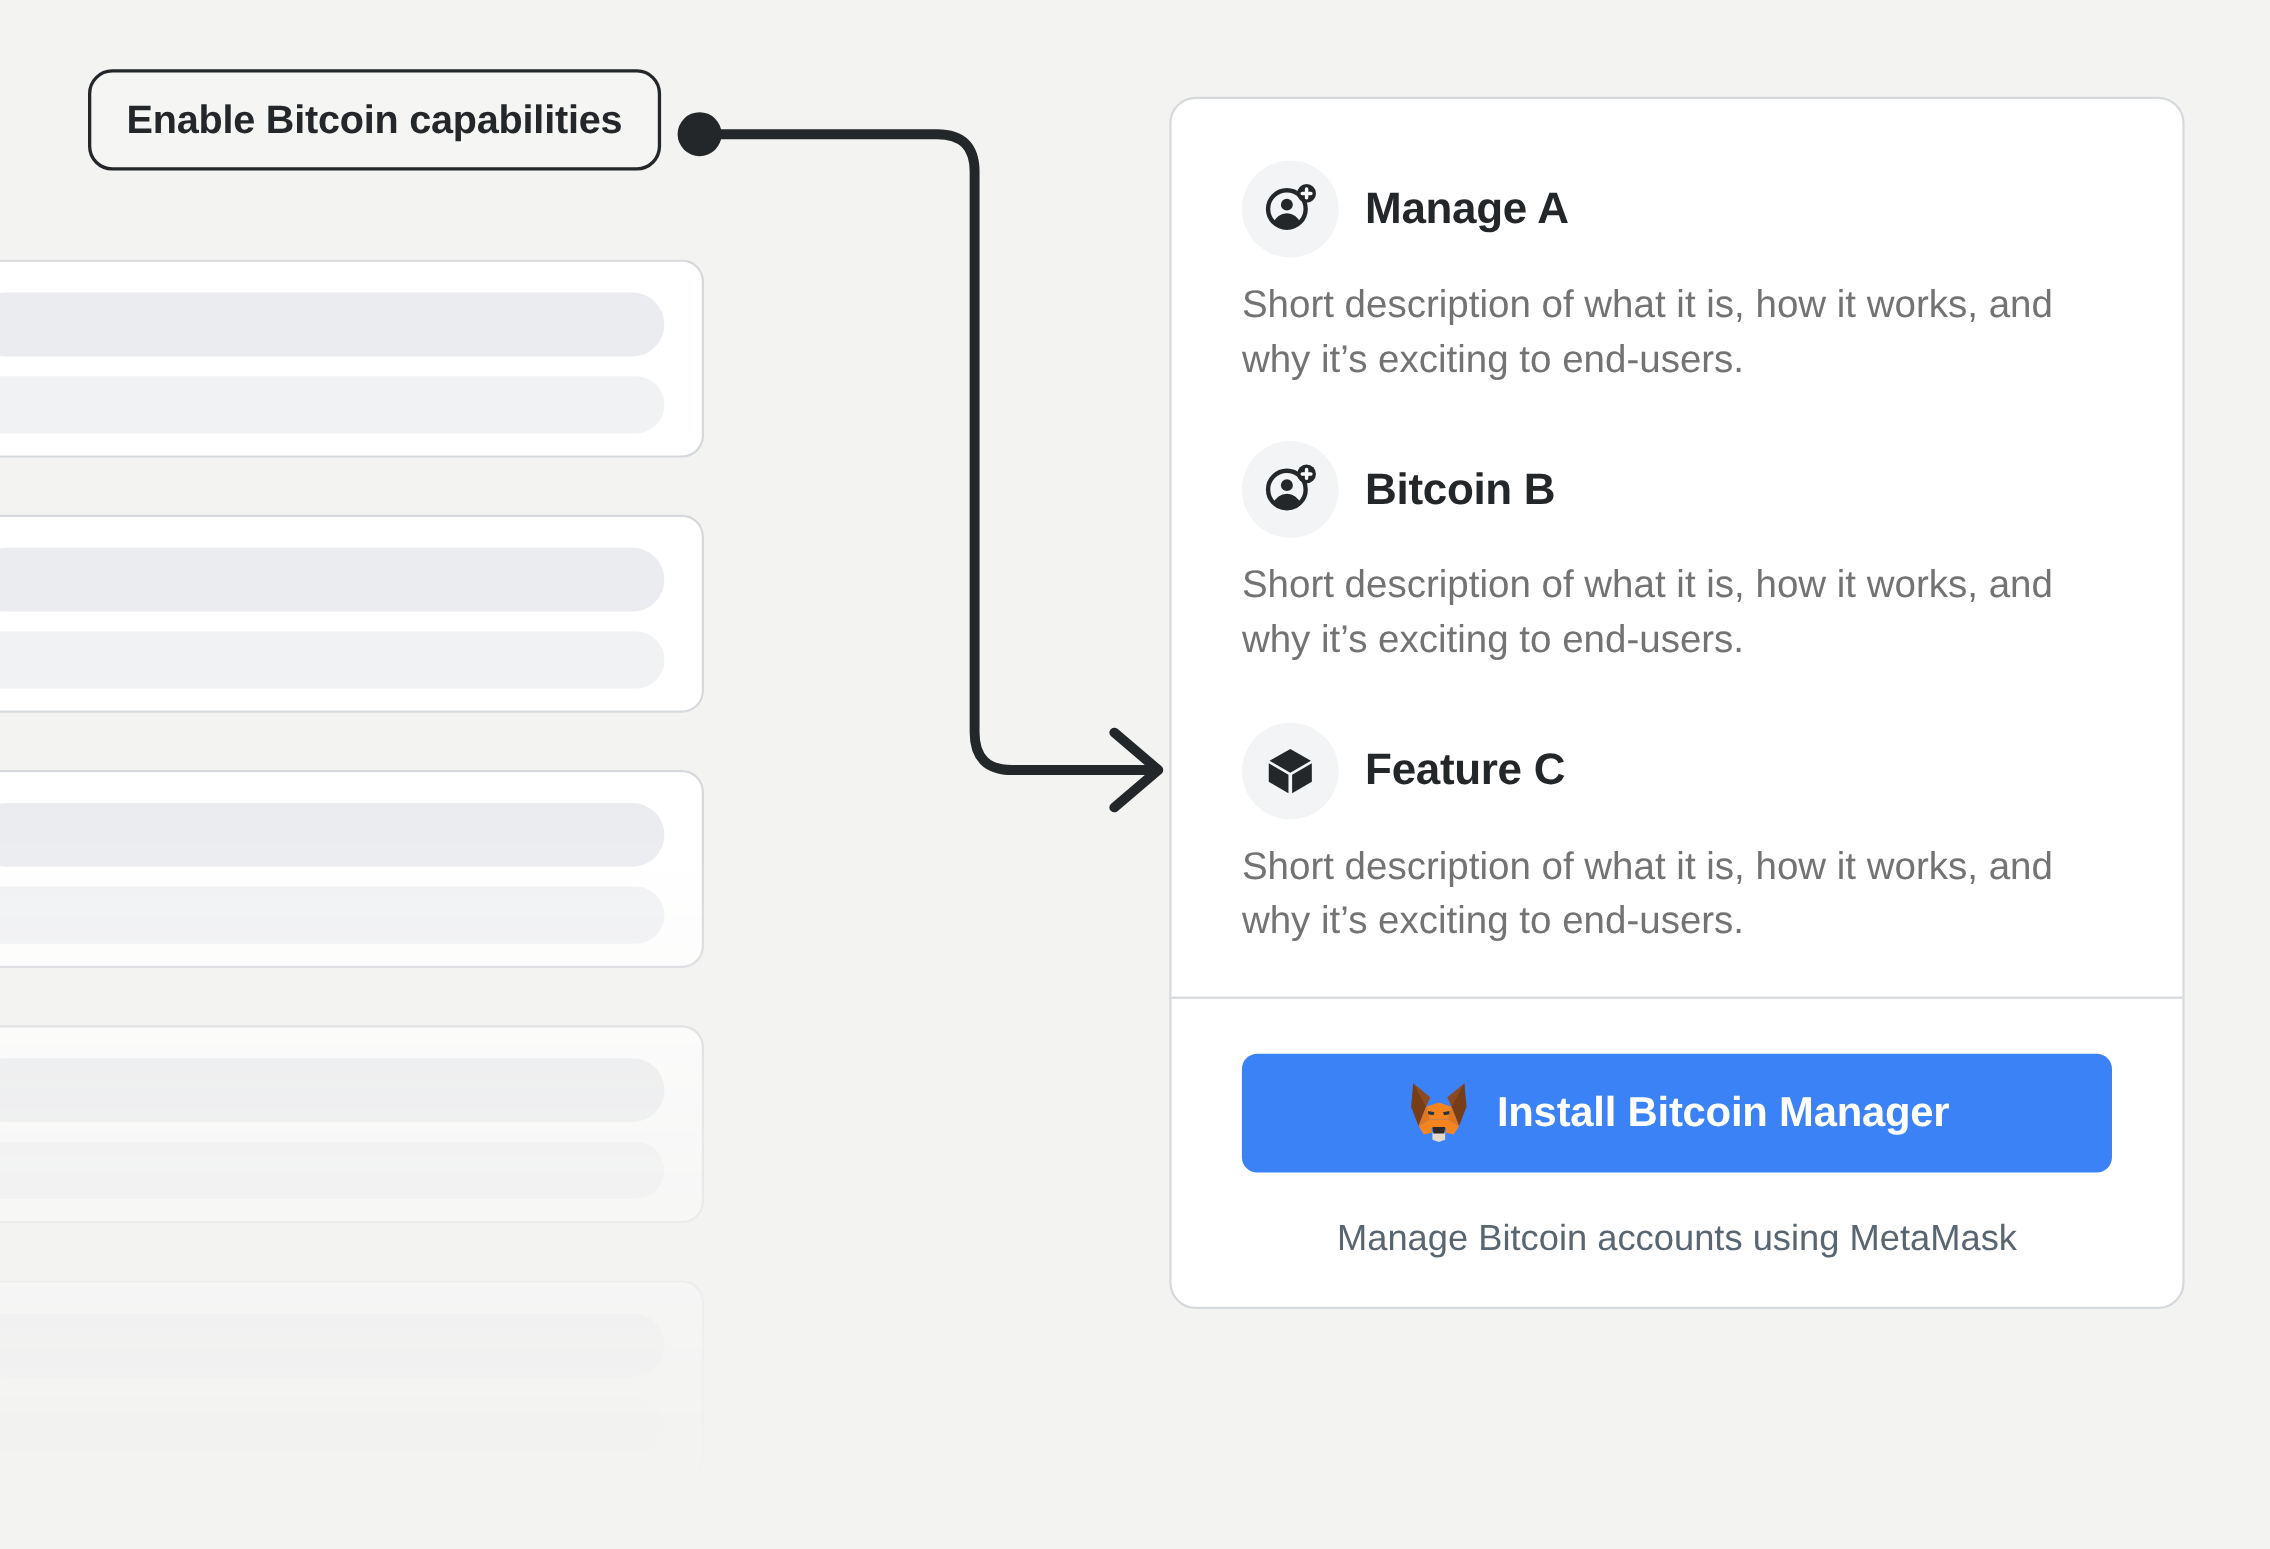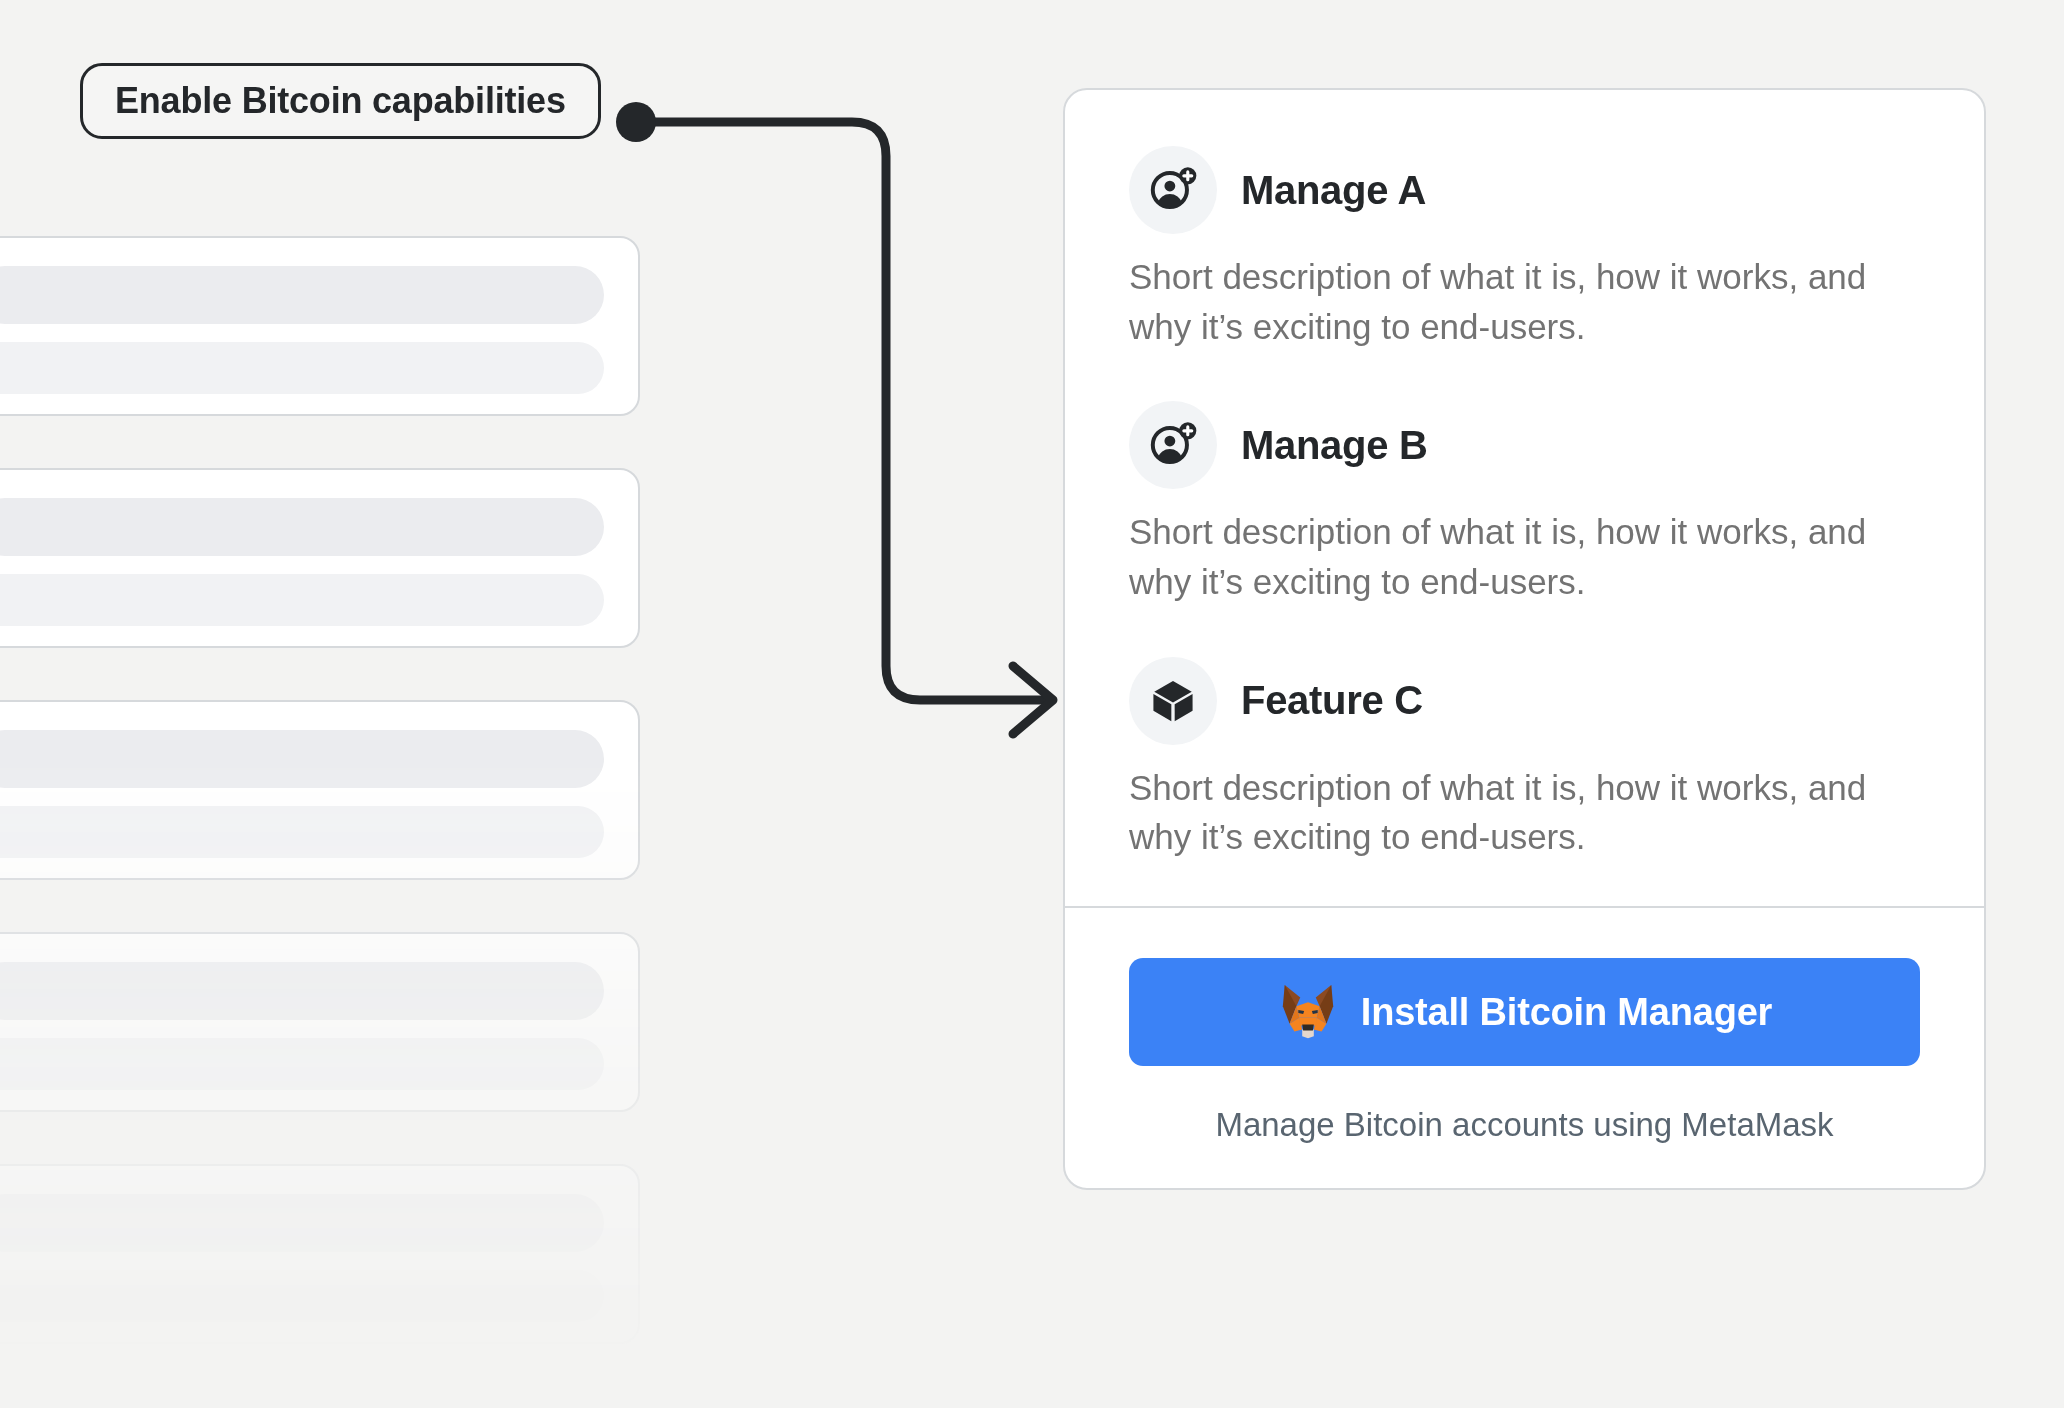--- a/index.html
+++ b/index.html
@@ -50,21 +50,21 @@
     height: 52px;
     width: 100%;
     background: #f1f2f4;
   }
 
   
   #annotation-pill {
     position: absolute;
     left: 80px;
     top: 63px;
-    height: 76px;
+    height: 92px;
     display: flex;
     align-items: center;
     padding: 0 32px;
     border: 3px solid #24272a;
     border-radius: 22px;
     background: #f5f5f4;
     box-sizing: border-box;
     z-index: 5;
   }
   #annotation-pill-label {
@@ -236,21 +236,21 @@
       <div class="feature-head">
         <span class="feature-icon-circle">
           <svg viewBox="0 0 24 24" fill="none">
             <circle cx="10.5" cy="12" r="8.2" stroke="#24272a" stroke-width="1.9"></circle>
             <circle cx="10.5" cy="10.1" r="2.6" fill="#24272a"></circle>
             <path d="M4.6 18.2a6.2 6.2 0 0 1 11.8 0A8.15 8.15 0 0 1 10.5 20.2a8.15 8.15 0 0 1-5.9-2z" fill="#24272a"></path>
             <circle cx="19.1" cy="5.2" r="4.1" fill="#24272a"></circle>
             <path d="M19.1 3.3v3.8M17.2 5.2h3.8" stroke="#ffffff" stroke-width="1.5" stroke-linecap="round"></path>
           </svg>
         </span>
-        <span class="feature-title">Manage B</span>
+        <span class="feature-title">Bitcoin B</span>
       </div>
       <div class="feature-desc">Short description of what it is, how it works, and why it’s exciting to end-users.</div>
     </div>
 
     <div class="feature-item">
       <div class="feature-head">
         <span class="feature-icon-circle">
           <svg viewBox="0 0 24 24" fill="none">
             <path d="M12 2.4l9 5.1-9 5.2-9-5.2 9-5.1z" fill="#24272a"></path>
             <path d="M2.6 8.6l8.6 5v8.1l-8.6-5V8.6z" fill="#24272a"></path>

